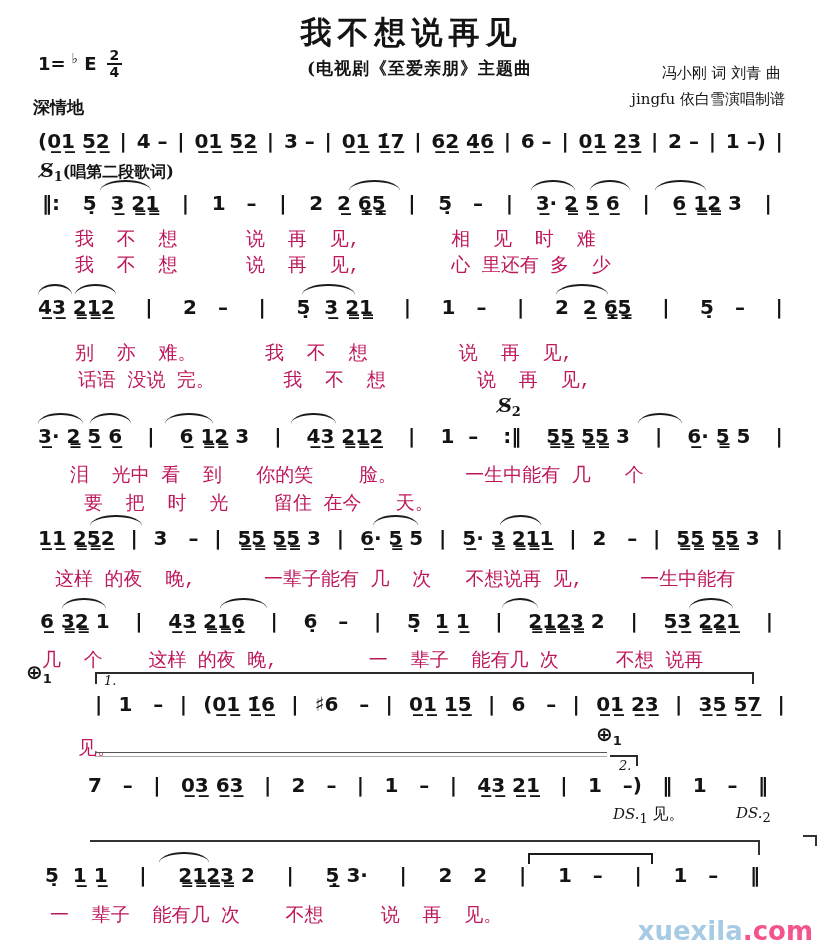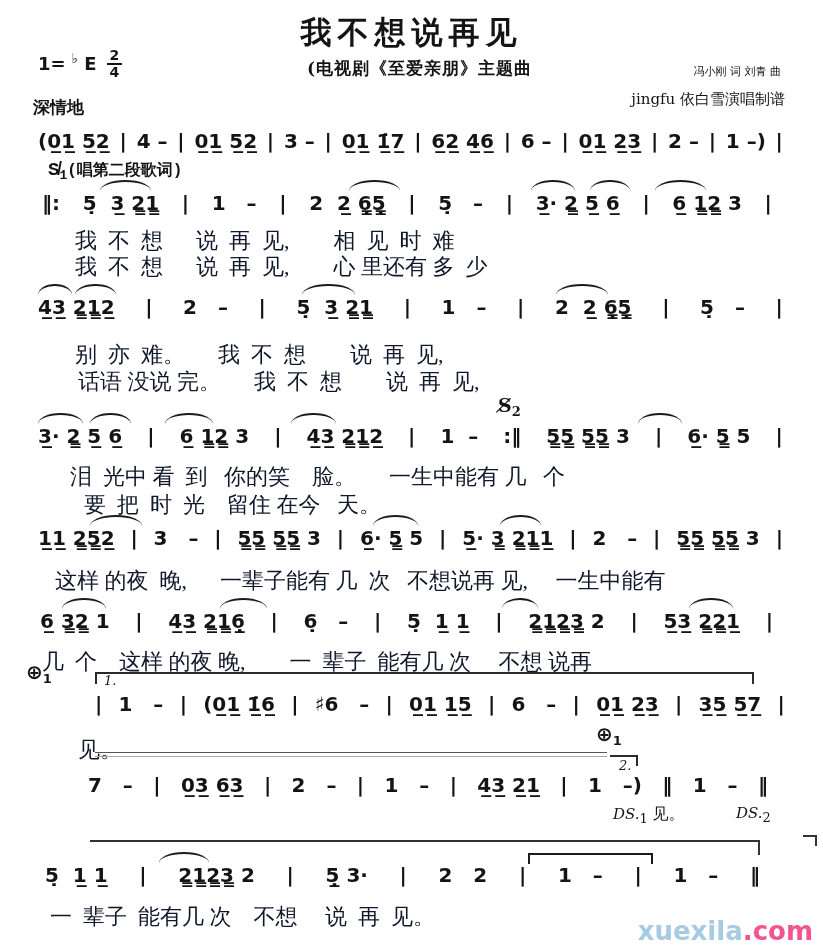--- a/index.html
+++ b/index.html
@@ -12,33 +12,33 @@
     font-family:"DejaVu Serif",serif;font-weight:bold;font-size:31px;letter-spacing:6px;}
   .subtitle{position:absolute;top:57px;left:8px;width:100%;text-align:center;
     font-family:"DejaVu Serif",serif;font-weight:bold;font-size:17px;letter-spacing:1px;}
   .keysig{position:absolute;top:48px;left:38px;font-size:18px;font-weight:bold;
     display:flex;align-items:center;gap:6px;}
   .keysig .flat{font-size:14px;vertical-align:super;position:relative;top:-6px;}
   .frac{display:inline-flex;flex-direction:column;align-items:center;font-size:14px;line-height:1.05;margin-left:4px;}
   .frac .top{border-bottom:2px solid #141414;padding:0 3px;}
   .expression{position:absolute;top:96px;left:33px;font-size:17px;font-weight:bold;
     font-family:"DejaVu Serif",serif;}
-  .credit1{position:absolute;top:64px;right:42px;font-size:11px;font-family:"DejaVu Serif",serif;}
+  .credit1{position:absolute;top:64px;right:42px;font-size:15px;font-family:"DejaVu Serif",serif;}
   .credit2{position:absolute;top:90px;right:38px;font-size:15px;font-family:"DejaVu Serif",serif;text-align:center;}
   
   .music-row{position:absolute;left:38px;width:745px;display:flex;
     justify-content:space-between;align-items:flex-end;white-space:pre;
     font-weight:bold;font-size:20px;line-height:26px;}
   .music-row .bar{font-weight:bold;}
   .arc{position:absolute;top:-10px;height:9px;
     border-top:2px solid #1b1b1b;border-radius:50% 50% 0 0/100% 100% 0 0;}
   .tie{position:absolute;top:-9px;height:9px;border:2px solid #1b1b1b;border-bottom:none;}
   
-  .lyric{position:absolute;white-space:pre;font-size:22px;
-    font-family:Liberation Serif, serif;color:#0f172a;}
+  .lyric{position:absolute;white-space:pre;font-size:19px;
+    font-family:Liberation Mono, monospace;color:#be185d;}
   
   .segno{position:absolute;font-weight:bold;font-size:19px;font-family:"DejaVu Serif",serif;}
   .segno .sub,.coda .sub,.ds .sub{font-size:13px;vertical-align:-4px;}
   .segno .note{font-size:16px;}
   .coda{position:absolute;font-weight:bold;font-size:20px;}
   .volta-line{position:absolute;border-top:2px solid #2a2a2a;}
   .volta1{border-left:2px solid #2a2a2a;border-right:2px solid #2a2a2a;height:10px;}
   .volta2{border-right:2px solid #2a2a2a;height:9px;}
   .volta-label{position:absolute;font-style:italic;font-size:13px;font-family:"DejaVu Serif",serif;}
   .melisma{position:absolute;height:3px;border-top:1px solid #555;border-bottom:1px solid #aaa;}
@@ -64,21 +64,21 @@
     <span class="top">2</span>
     <span>4</span>
   </span>
 </div>
 <div class="expression">深情地</div>
 <div class="credit1">冯小刚 词  刘青 曲</div>
 <div class="credit2">jingfu 依白雪演唱制谱</div>
 
 <div class="music-row" id="s1" style="top:128px;"><span class="meas">(0̲1̲ 5̲2̲</span><span class="bar">|</span><span class="meas">4 –</span><span class="bar">|</span><span class="meas">0̲1̲ 5̲2̲</span><span class="bar">|</span><span class="meas">3 –</span><span class="bar">|</span><span class="meas">0̲1̲ 1̲̇7̲</span><span class="bar">|</span><span class="meas">6̲2̲ 4̲6̲</span><span class="bar">|</span><span class="meas">6 –</span><span class="bar">|</span><span class="meas">0̲1̲ 2̲3̲</span><span class="bar">|</span><span class="meas">2 –</span><span class="bar">|</span><span class="meas">1 –)</span><span class="bar">|</span></div>
 
-<div class="segno" style="top:159px;left:48px;font-family:Liberation Mono, monospace;">
+<div class="segno" style="top:159px;left:40px;">
   <span>S̸</span><span class="sub">1</span><span class="note">(唱第二段歌词)</span>
 </div>
 
 <div class="music-row" id="s2" style="top:190px;left:42px;width:730px;">
   <i class="arc" style="left:8%;width:7%;"></i>
   <i class="arc" style="left:42%;width:7%;"></i>
   <i class="arc" style="left:67%;width:6%;"></i>
   <i class="arc" style="left:75%;width:5.5%;"></i>
   <i class="arc" style="left:84%;width:7%;"></i>
 <span class="bar">‖:</span><span class="meas">5̣  3̲ 2̳1̳</span><span class="bar">|</span><span class="meas">1   –</span><span class="bar">|</span><span class="meas">2  2̲ 6̳̣5̳̣</span><span class="bar">|</span><span class="meas">5̣   –</span><span class="bar">|</span><span class="meas">3̲· 2̳ 5̲ 6̲</span><span class="bar">|</span><span class="meas">6̲ 1̳2̳ 3</span><span class="bar">|</span></div>

